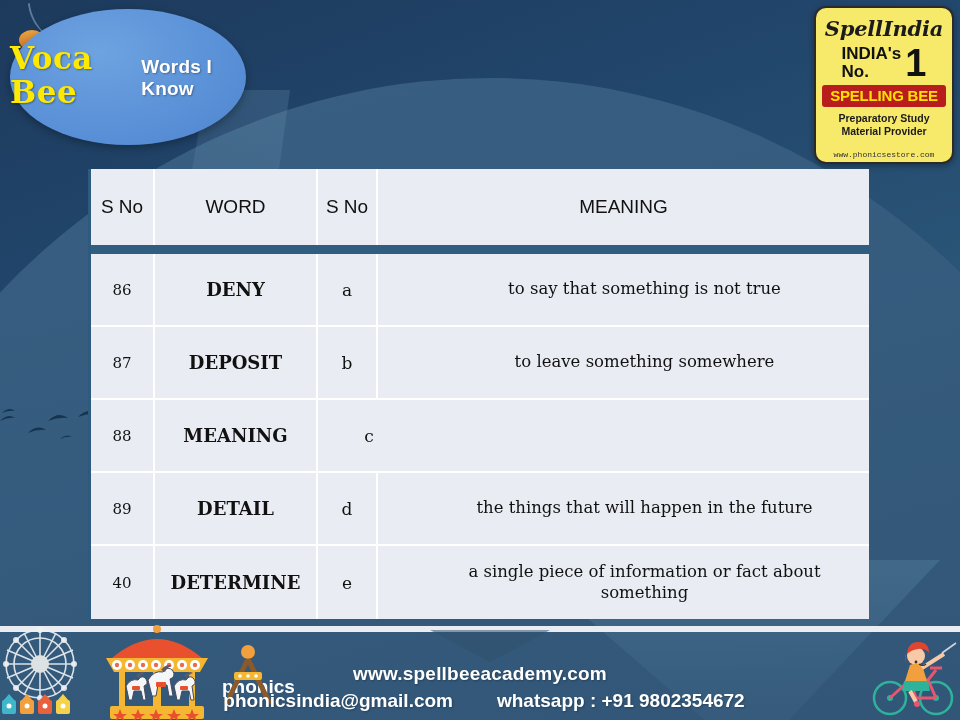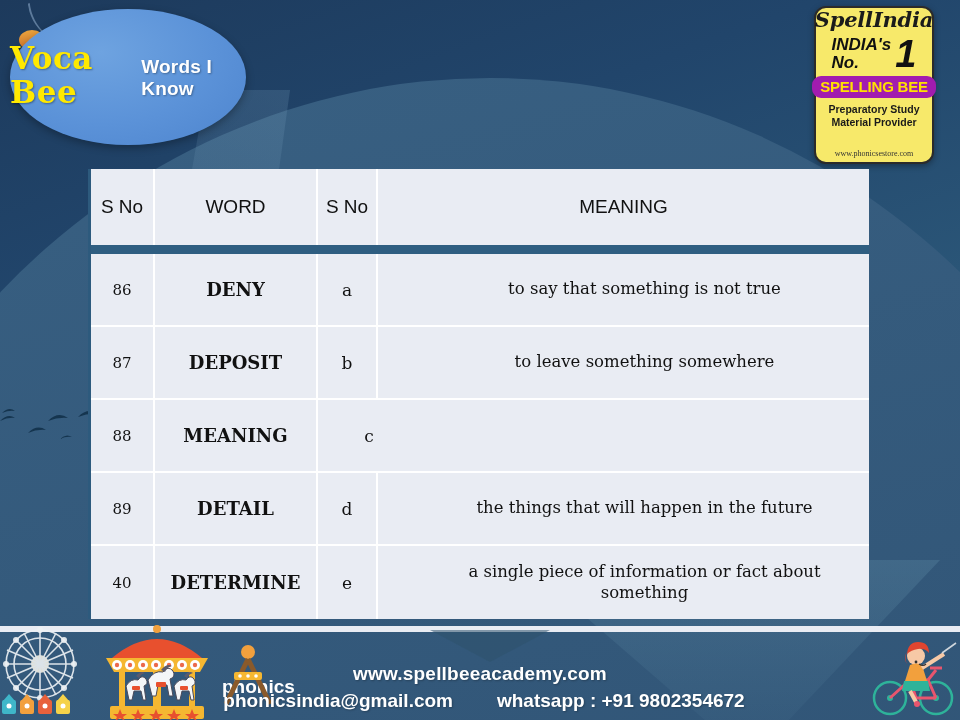--- a/index.html
+++ b/index.html
@@ -130,92 +130,90 @@
     border-left: 2px solid rgba(170,200,230,0.45);
     border-radius: 0 0 0 60px;
     transform: rotate(-6deg);
   }
 
   
   .badge {
     position: absolute;
     left: 814px;
     top: 6px;
-    width: 120px;
+    width: 140px;
     height: 158px;
     background: #f7e96a;
     border: 2px solid #2b2b2b;
     border-radius: 12px;
     padding: 5px 5px 4px 5px;
     text-align: center;
     box-shadow: 0 2px 6px rgba(0,0,0,0.35);
     display: flex;
     flex-direction: column;
     align-items: center;
-    justify-content: flex-end;
   }
   .badge-brand {
     font-family: "DejaVu Serif", "Liberation Serif", serif;
     font-style: italic;
     font-weight: bold;
     font-size: 21px;
     color: #1b1b1b;
     margin-top: 3px;
     letter-spacing: -0.2px;
   }
   .badge-rank-row {
     display: flex;
     align-items: center;
     justify-content: center;
     gap: 4px;
     margin-top: 4px;
     width: 100%;
-    font-style: italic;
   }
   .badge-indias {
     font-family: "Liberation Sans", sans-serif;
     font-weight: bold;
     font-size: 17px;
     color: #111;
     line-height: 1.05;
     text-align: left;
   }
   .badge-one {
     font-family: "Liberation Sans", sans-serif;
     font-weight: bold;
     font-size: 38px;
     color: #111;
     line-height: 0.9;
   }
   .badge-pill {
     margin-top: 4px;
-    background: #a21caf;
-    border-radius: 9px;
+    background: #b91c1c;
+    border-radius: 3px;
     color: #ffe000;
     font-family: "Liberation Sans", sans-serif;
     font-weight: bold;
     font-size: 15px;
     padding: 2px 8px 3px 8px;
     width: 124px;
     letter-spacing: -0.2px;
   }
   .badge-prep {
     font-family: "Liberation Sans", sans-serif;
     font-weight: bold;
     font-size: 10.5px;
     color: #1a1a1a;
     line-height: 1.25;
     margin-top: 5px;
     width: 130px;
   }
   .badge-url {
-    font-family: Liberation Serif, serif;
+    font-family: Liberation Mono, monospace;
     font-size: 8px;
     color: #333;
-    margin-top: 20px;
+    margin-top: 12px;
   }
 
   
   .table-wrap {
     position: absolute;
     left: 88px;
     top: 169px;
     width: 781px;
   }
   .tbl-head {

